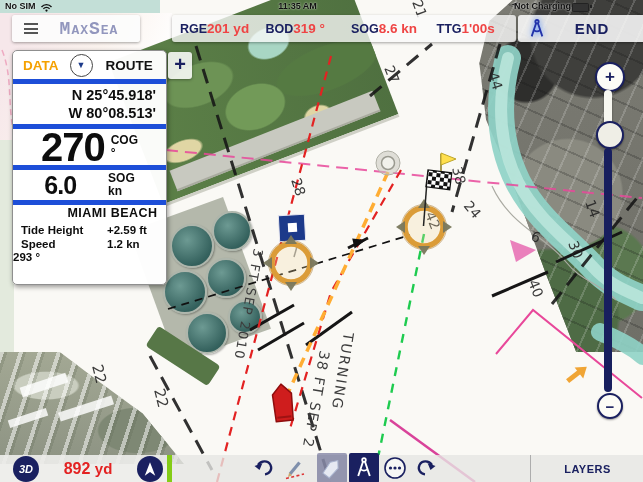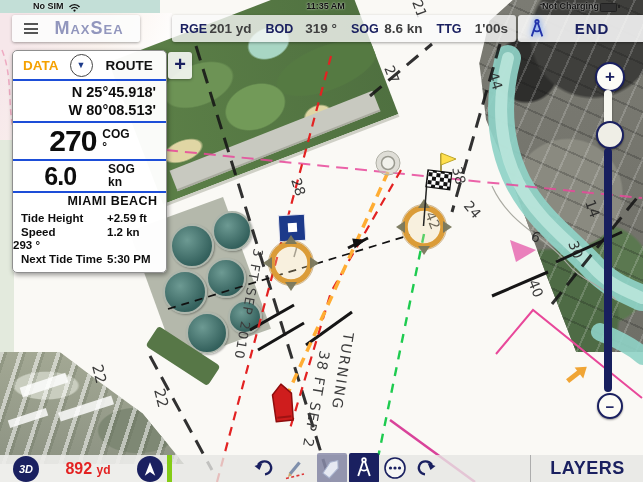--- a/index.html
+++ b/index.html
@@ -41,31 +41,31 @@
       radial-gradient(circle at 55% 55%, #8a8a80 0 25%, transparent 26%),
       radial-gradient(circle at 45% 90%, #4e6b45 0 20%, transparent 21%),
       radial-gradient(circle at 75% 78%, #5b7850 0 16%, transparent 17%),
       linear-gradient(#7b7b73,#6f6f67);}
   .chart-pink{left:0;top:13px;width:172px;height:132px;
     background:linear-gradient(112deg,#f6e7ea 10%,#fbf3ee 50%,#ffffff 85%);}
   .tl-teal{left:0;top:0;width:160px;height:16px;background:#bddbd4;opacity:.9;}
   .l-green{left:0;top:140px;width:14px;height:212px;background:#e3eadd;}
 
   .statusbar{left:0;top:0;width:595px;height:13px;font-size:9px;font-weight:bold;color:#101010;
-    text-shadow:0 0 2px rgba(255,255,255,.9);margin-left:28px;}
+    text-shadow:0 0 2px rgba(255,255,255,.9);}
   .statusbar .mid{position:absolute;left:0;right:0;text-align:center;top:1px;}
   .barbox{height:27px;top:15px;border-radius:3px;box-shadow:0 1px 3px rgba(0,0,0,.35);
     display:flex;align-items:center;}
   .navy{color:#1a2060;}
-  .metric{flex:1;display:flex;justify-content:space-between;align-items:center;padding-right:14px;}
+  .metric{flex:1;display:flex;justify-content:flex-start;align-items:center;padding-right:14px;}
   .metric .lb{font-size:12.5px;font-weight:bold;color:#1a2060;}
-  .metric .vl{font-size:13.5px;font-weight:bold;color:#404040;}
+  .metric .vl{font-size:13.5px;font-weight:bold;color:#ef4444;}
   .panel{left:12px;top:50px;width:153px;background:rgba(255,255,255,.97);border:1px solid #8f8f8f;
     border-radius:5px;box-shadow:1px 2px 5px rgba(0,0,0,.4);color:#0d0d0d;}
-  .pbox{border-top:2px solid #1d4ed8;position:relative;}
+  .pbox{border-top:5px solid #1d4ed8;position:relative;}
   .bigval{font-weight:bold;letter-spacing:-1px;}
   .unitstack{display:inline-block;font-size:12px;font-weight:bold;line-height:1.05;text-align:left;margin-left:6px;}
   .trow{display:flex;font-size:11.5px;font-weight:bold;line-height:13.5px;}
   .trow .tl{width:86px;padding-left:8px;}
   .oarrow{position:absolute;width:15px;height:5px;background:#f0a535;}
   .oarrow::after{content:'';position:absolute;right:-9px;top:-4.5px;border-left:10px solid #f0a535;
     border-top:7px solid transparent;border-bottom:7px solid transparent;}
   .zbtn{border-radius:50%;background:#fcfcf6;border:2.5px solid #1a2060;color:#1a2060;
     font-weight:bold;display:flex;align-items:center;justify-content:center;box-shadow:0 1px 2px rgba(0,0,0,.4);}
   .ztrack{border-radius:4px;}
@@ -233,21 +233,21 @@
     <span class="abs" style="right:6px;top:2.5px;width:15px;height:7px;border:1px solid #222;border-radius:1.5px;background:#333;"></span>
     <span class="abs" style="right:3.5px;top:4.5px;width:2px;height:3px;background:#222;"></span>
   </div>
 
   <div class="abs barbox" style="left:12px;width:128px;background:rgba(252,252,252,.92);">
     <div style="margin-left:12px;width:14px;">
       <div style="height:2px;background:#555;margin:2.5px 0;"></div>
       <div style="height:2px;background:#555;margin:2.5px 0;"></div>
       <div style="height:2px;background:#555;margin:2.5px 0;"></div>
     </div>
-    <div style="flex:1;text-align:center;font-variant:small-caps;font-weight:bold;font-size:18px;letter-spacing:1px;color:#9296bd;">MaxSea</div>
+    <div style="flex:1;text-align:center;font-variant:small-caps;font-weight:bold;font-size:18px;letter-spacing:1px;color:#9296bd;font-family:Liberation Mono, monospace;">MaxSea</div>
   </div>
 
   <div class="abs barbox" style="left:172px;width:336px;background:rgba(250,250,250,.78);padding-left:8px;">
     <div class="metric">
       <span class="lb">RGE</span>
       <span class="vl">201 yd</span>
     </div>
     <div class="metric">
       <span class="lb">BOD</span>
       <span class="vl">319 °</span>
@@ -280,21 +280,21 @@
         </span>
       <span style="margin-left:13px;font-size:13.5px;font-weight:bold;color:#111;">ROUTE</span>
     </div>
 
     <div class="pbox" style="height:38px;text-align:right;padding-right:10px;font-size:14.5px;font-weight:bold;line-height:18px;padding-top:2px;">
       <div>N 25°45.918'</div>
       <div>W 80°08.513'</div>
     </div>
 
     <div class="pbox" style="height:36px;display:flex;align-items:center;justify-content:center;">
-      <span class="bigval" style="font-size:30px;">270</span>
+      <span class="bigval" style="font-size:40px;">270</span>
       <span class="unitstack">
         <span>COG</span><br>
         <span>°</span>
       </span>
     </div>
 
     <div class="pbox" style="height:30px;display:flex;align-items:center;justify-content:center;gap:26px;">
       <span class="bigval" style="font-size:25px;">6.0</span>
       <span class="unitstack">
         <span>SOG</span><br>
@@ -310,41 +310,37 @@
         <span class="tl">Tide Height</span>
         <span>+2.59 ft</span>
       </div>
       <div class="trow">
         <span class="tl">Speed</span>
         <span>1.2 kn</span>
       </div>
       <div class="trow">
         <span>293 °</span>
       </div>
-      <div class="trow">
-        <span class="tl">Next Tide Time</span>
-        <span>5:30 PM</span>
-      </div>
     </div>
   </div>
 
   <div class="abs" style="left:168px;top:52px;width:24px;height:27px;background:rgba(255,255,255,.85);border-radius:3px;box-shadow:0 1px 3px rgba(0,0,0,.35);text-align:center;font-size:20px;font-weight:bold;line-height:25px;color:#1a2060;">+</div>
 
   <div class="abs zbtn" style="left:595px;top:62px;width:26px;height:26px;font-size:17px;">+</div>
   <div class="abs ztrack" style="left:604px;top:90px;width:8px;height:46px;background:#f7f7f0;box-shadow:0 0 2px rgba(0,0,0,.4);"></div>
   <div class="abs" style="left:596px;top:121px;width:24px;height:24px;border-radius:50%;background:#efeee6;border:2.5px solid #1a2060;box-shadow:0 1px 2px rgba(0,0,0,.4);"></div>
   <div class="abs ztrack" style="left:604px;top:148px;width:8px;height:244px;background:#181f5e;"></div>
   <div class="abs zbtn" style="left:597px;top:393px;width:22px;height:22px;border-width:2px;font-size:15px;">−</div>
 
   <div class="abs bottombar">
     <div class="bb-left">
       <div class="navycircle" style="margin-left:13px;font-size:11px;font-style:italic;font-weight:bold;color:#fff;">3D</div>
       <div style="flex:1;text-align:center;color:#e32222;font-weight:bold;">
         <span style="font-size:16px;">892</span>
-        <span style="font-size:12px;">yd</span>
+        <span style="font-size:15px;">yd</span>
       </div>
       <div class="navycircle" style="margin-right:4px;">
         <svg width="18" height="18" viewBox="0 0 24 24">
           <polygon points="12,3 19,21 12,16 5,21" fill="#fff"></polygon>
         </svg>
       </div>
     </div>
 
     <svg class="icn" style="left:252px;" viewBox="0 0 24 24">
       <path d="M6,9 C9,4.5 16,4 18.5,9 C20.7,13.5 17.5,17.8 13,18.3" fill="none" stroke="#1a2060" stroke-width="2.3"></path>
@@ -380,17 +376,17 @@
     </svg>
 
     <svg class="icn" style="left:414px;" viewBox="0 0 24 24">
       <g transform="translate(24,0) scale(-1,1)">
         <path d="M6,9 C9,4.5 16,4 18.5,9 C20.7,13.5 17.5,17.8 13,18.3" fill="none" stroke="#1a2060" stroke-width="2.3"></path>
         <polygon points="2.5,10 10.5,7 7.5,14" fill="#1a2060"></polygon>
       </g>
     </svg>
 
     <div class="bb-right">
-      <span style="font-size:18px;font-weight:bold;letter-spacing:.5px;" class="navy">LAYERS</span>
+      <span style="font-size:11px;font-weight:bold;letter-spacing:.5px;" class="navy">LAYERS</span>
     </div>
   </div>
 
 </div>
 
 </body></html>

